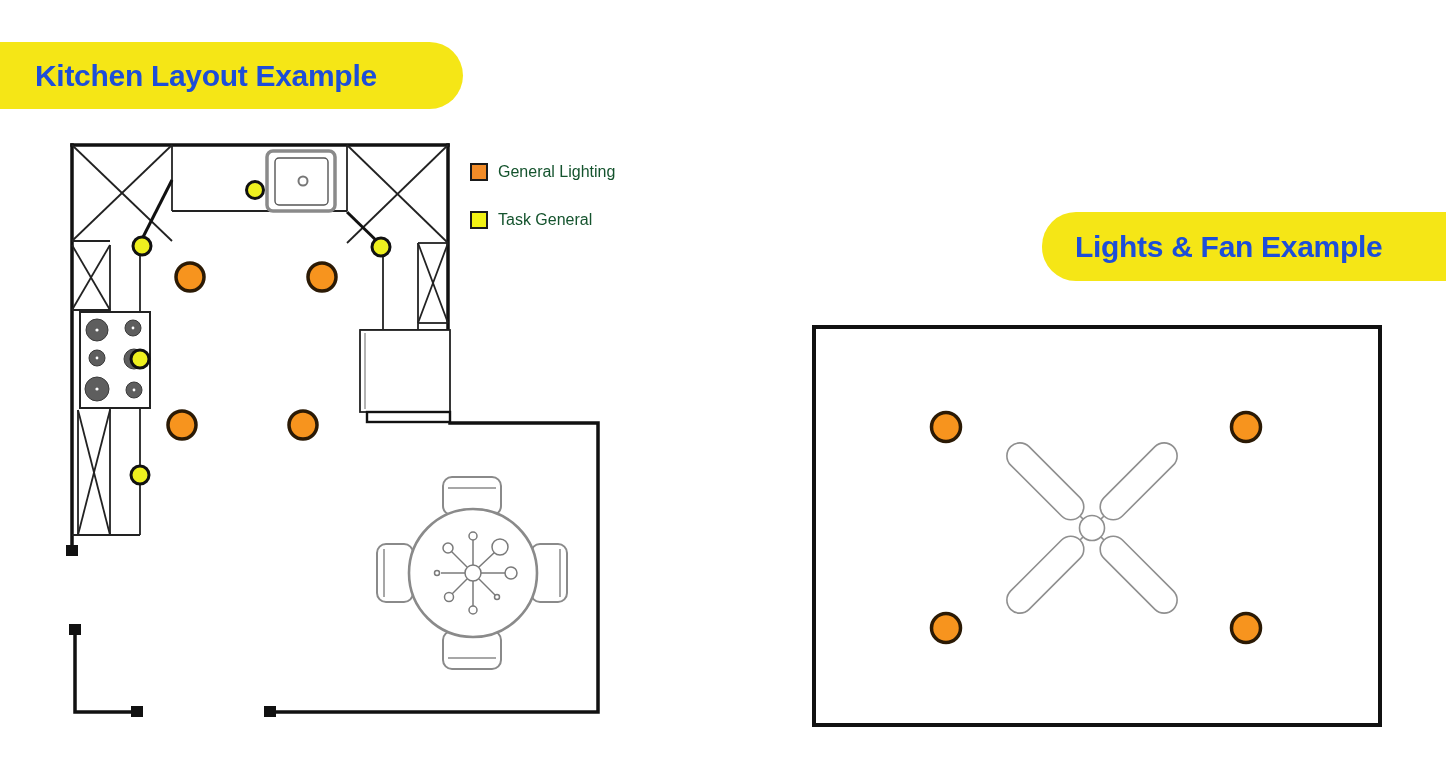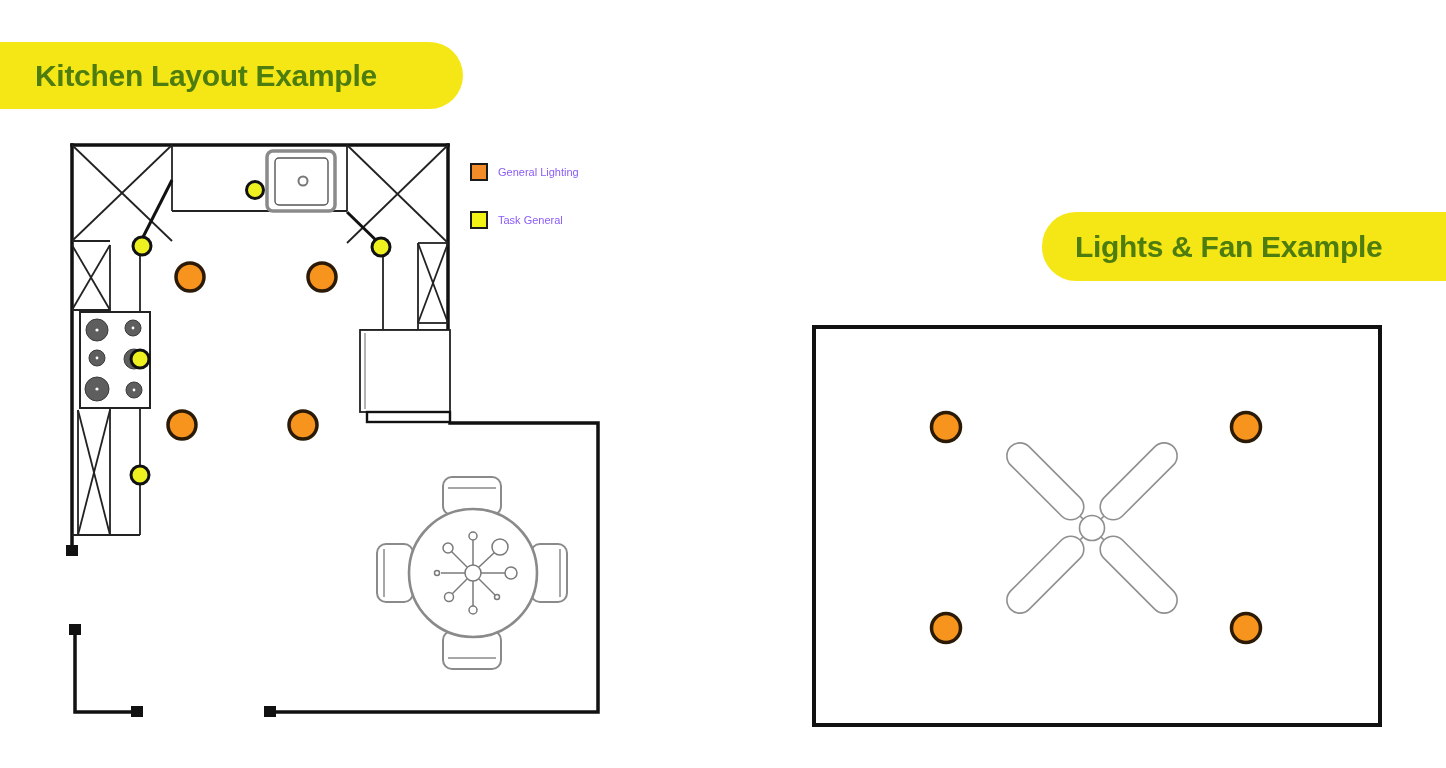--- a/index.html
+++ b/index.html
@@ -2,42 +2,42 @@
 <html><head>
 <meta charset="utf-8">
 <style>
   html,body{margin:0;padding:0;}
   body{
     width:1446px;height:768px;position:relative;overflow:hidden;
     background:#ffffff;
     font-family:"Liberation Sans", sans-serif;
   }
   .badge{
-    position:absolute;background:#F5E616;color:#4d7c0f;
+    position:absolute;background:#F5E616;color:#1d4ed8;
     display:flex;align-items:center;
     font-weight:700;font-size:30px;letter-spacing:-0.3px;
     white-space:nowrap;
   }
   .badge-left{
     left:0;top:42px;width:428px;height:67px;
     border-radius:0 34px 34px 0;padding-left:35px;
   }
   .badge-right{
     left:1042px;top:212px;width:404px;height:69px;
     border-radius:34px 0 0 34px;padding-left:33px;
   }
   .legend{
     position:absolute;left:470px;top:163px;
   }
   .legend-row{display:flex;align-items:center;margin-bottom:30px;height:18px;}
   .legend-swatch{
     width:14px;height:14px;border:2px solid #1a1a1a;margin-right:10px;
     flex:0 0 auto;
   }
-  .legend-label{font-size:11px;color:#8b5cf6;}
+  .legend-label{font-size:16px;color:#14532d;}
   svg{position:absolute;left:0;top:0;}
   
   .wall{stroke:#111;stroke-width:3.5;fill:none;stroke-linecap:square;}
   .cab{stroke:#222;stroke-width:1.8;fill:none;}
   .cabthick{stroke:#111;stroke-width:3;fill:none;}
   .cap{fill:#111;stroke:none;}
   .gray{stroke:#8a8a8a;fill:#fff;}
   .genlight{fill:#F7941E;stroke:#2b1a05;stroke-width:3.5;}
   .tasklight{fill:#EEF01F;stroke:#111;stroke-width:3;}
   .burner{fill:#5e5e5e;stroke:#3a3a3a;stroke-width:1;}

